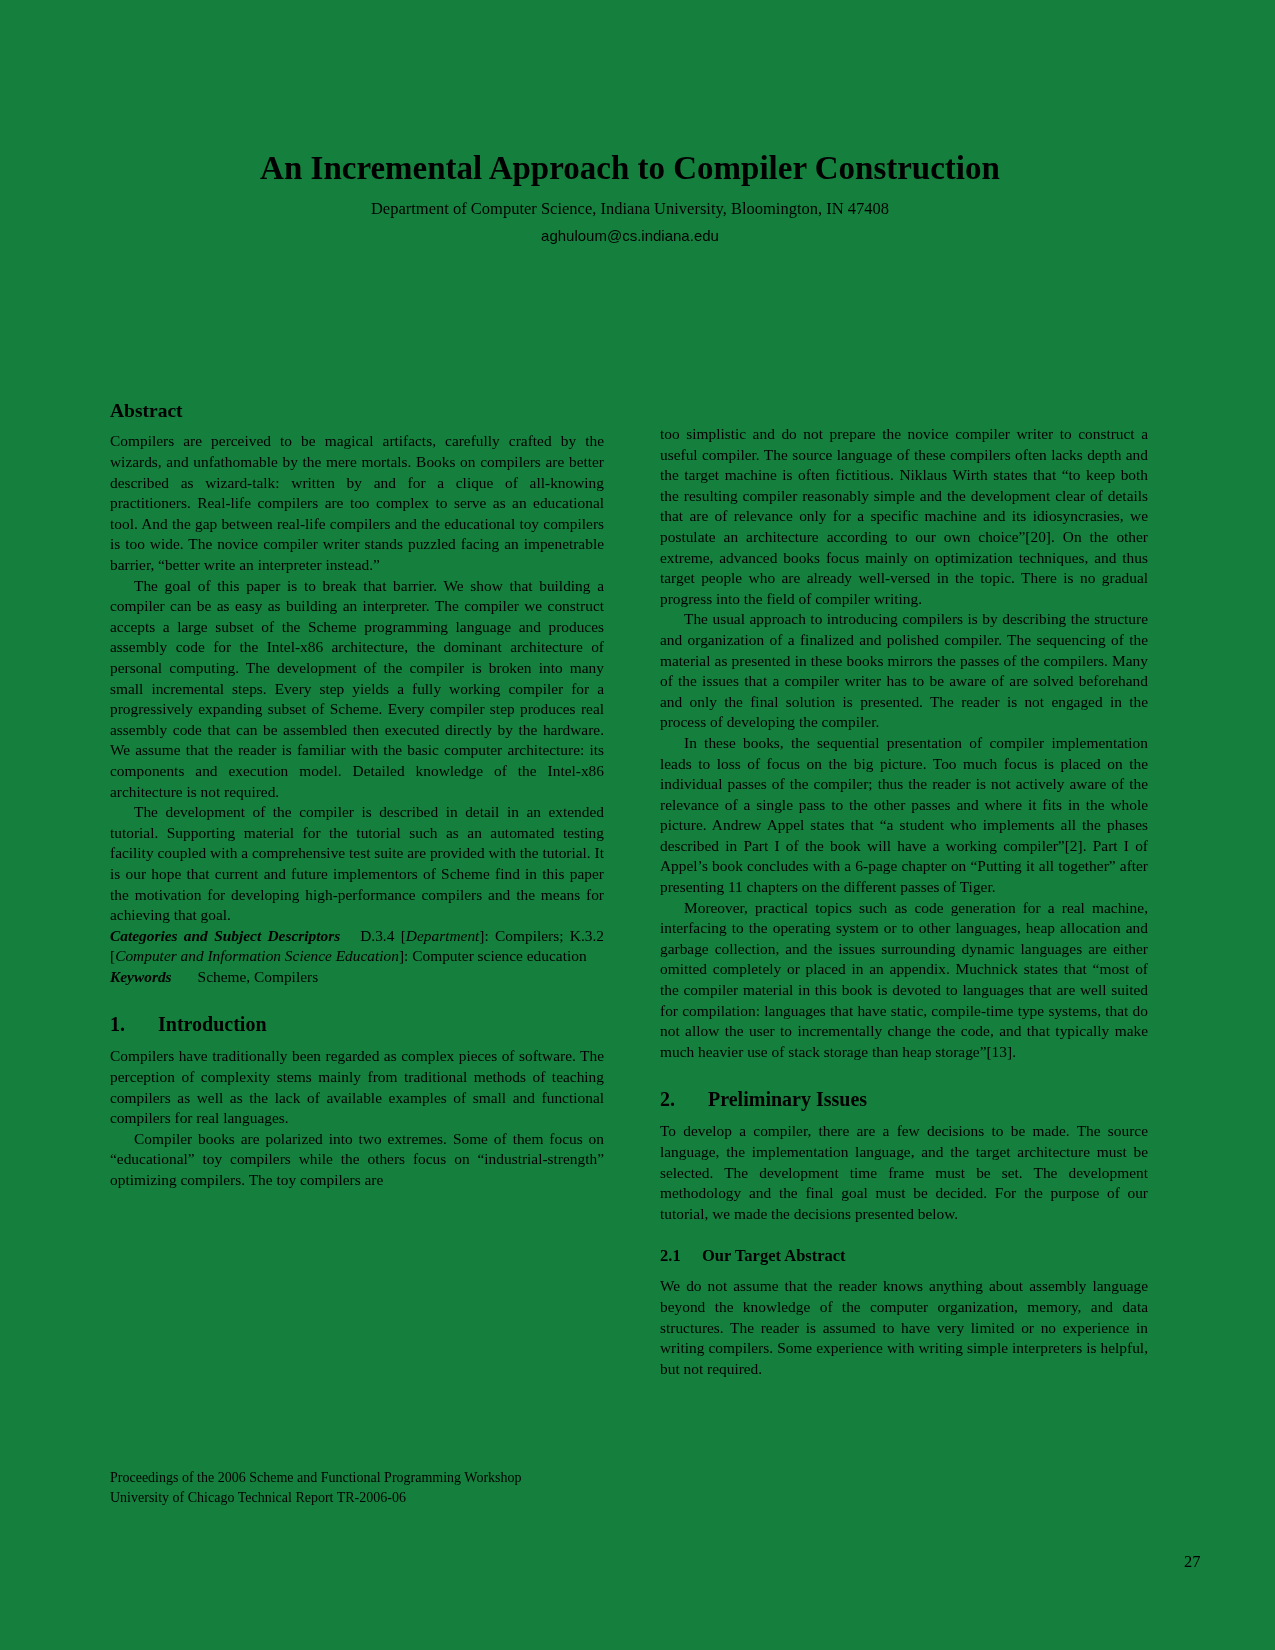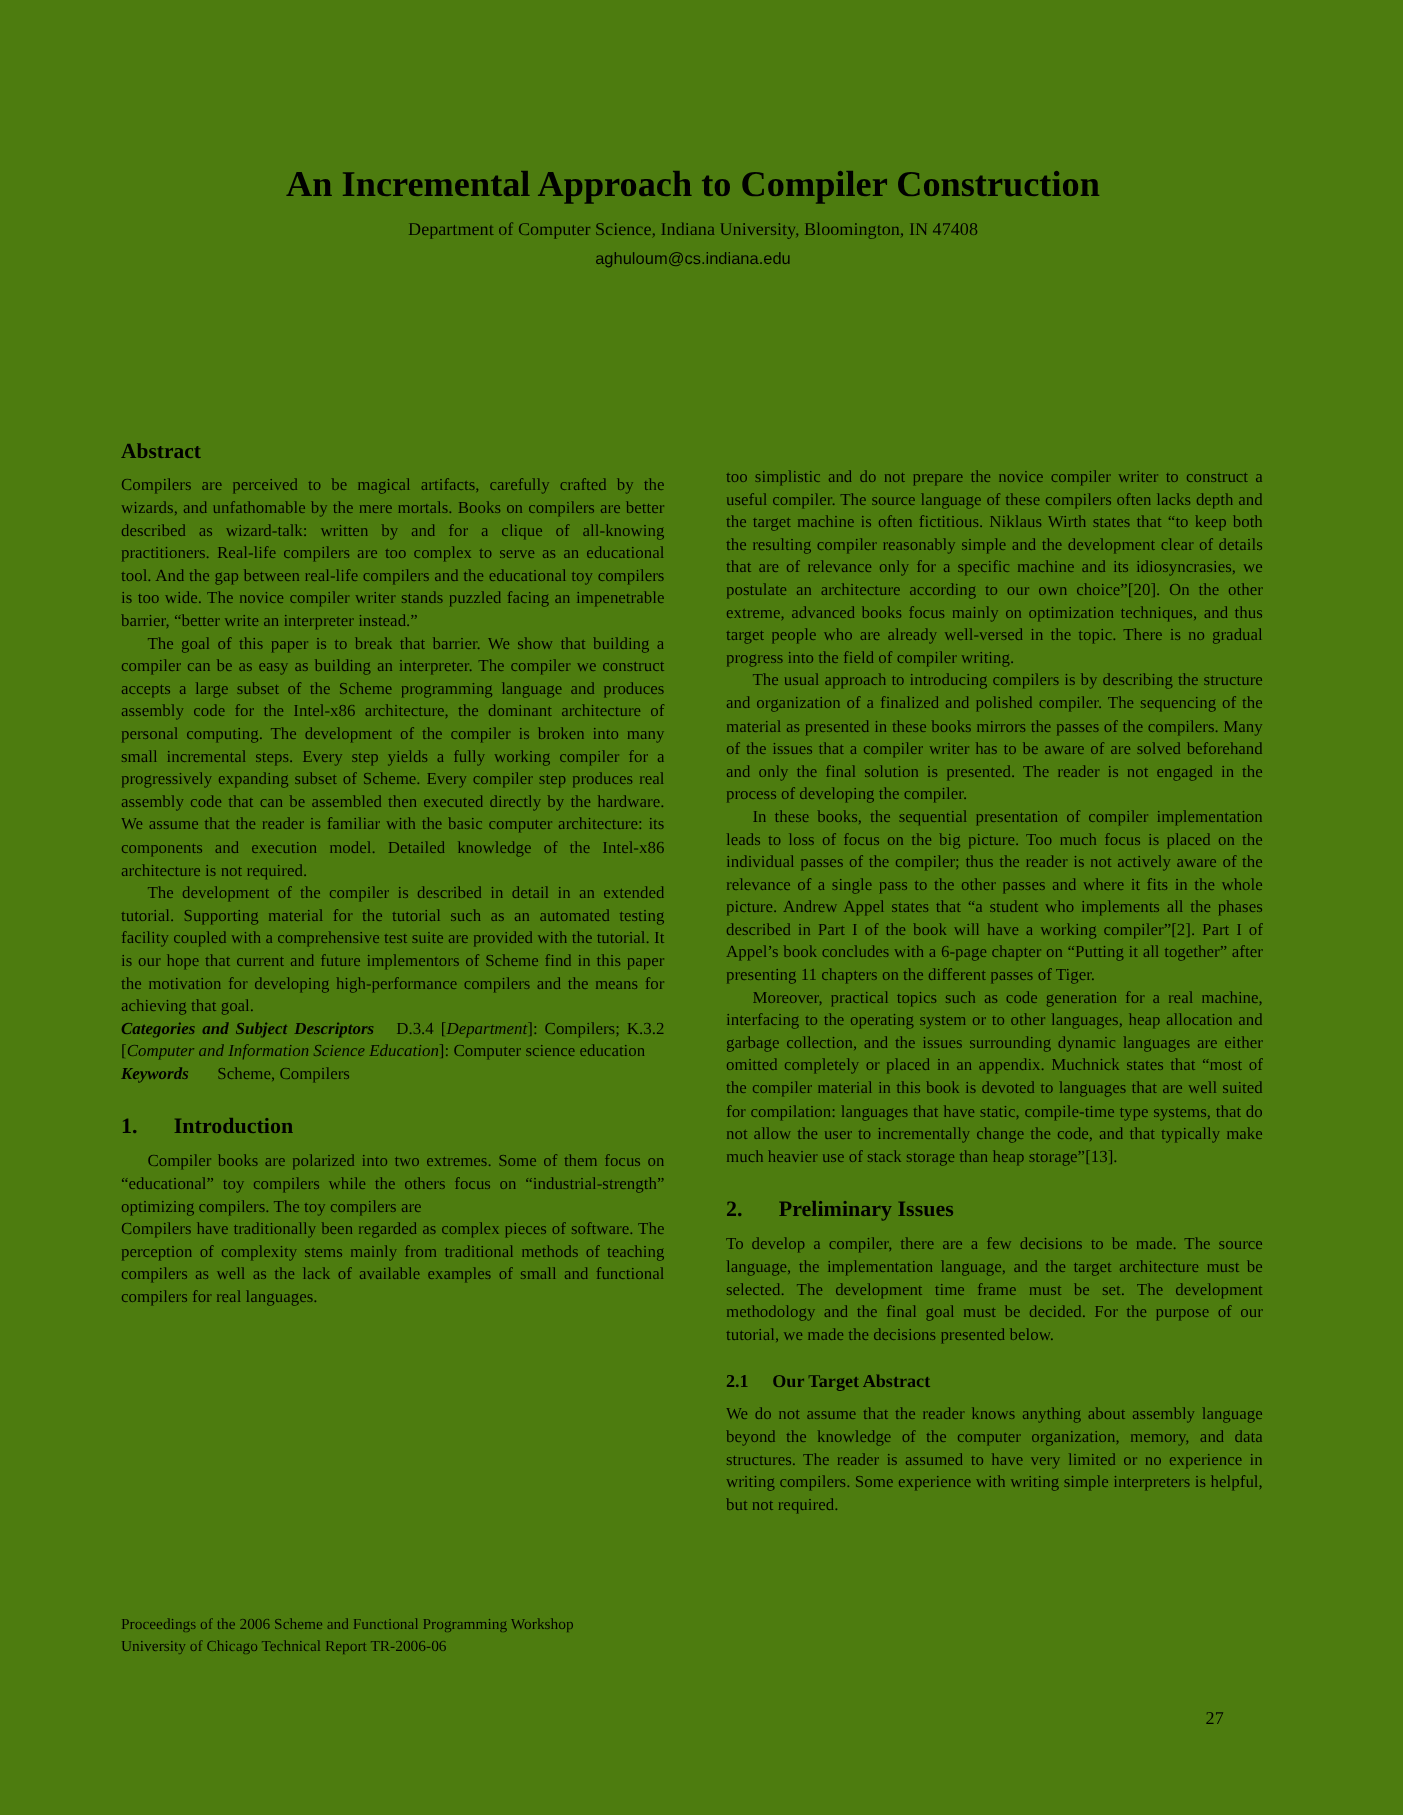--- a/index.html
+++ b/index.html
@@ -4,21 +4,21 @@
 <style>
   html, body { margin: 0; padding: 0; }
   body {
     width: 1275px; height: 1650px;
     background: #ffffff;
     position: relative;
     overflow: hidden;
     font-family: "Liberation Serif", serif;
     color: #000000;
   }
-  .page { position: absolute; inset: 0; background: #4d7c0f; }
+  .page { position: absolute; inset: 0; background: #15803d; }
 
   
   .titleblock {
     position: absolute;
     top: 150px; left: 110px; width: 1040px;
     text-align: center;
   }
   .paper-title {
     font-size: 33px; font-weight: bold; margin: 0; line-height: 1.15;
   }
@@ -63,21 +63,21 @@
     margin: 23px 0 10px 0; text-align: left; line-height: 1.15;
   }
   .subsection-heading .num { display: inline-block; width: 42px; }
 
   
   .footer {
     position: absolute; left: 110px; top: 1468px;
     font-size: 14px; line-height: 19.5px;
   }
   .pagenum {
-    position: absolute; top: 1552px; left: 1096px;
+    position: absolute; top: 1552px; left: 1184px;
     font-size: 16.5px;
   }
 </style>
 </head>
 <body>
 
 <div class="page">
 
   <header class="titleblock">
     <h1 class="paper-title">An Incremental Approach to Compiler Construction</h1>
@@ -89,22 +89,22 @@
     <h2 class="abstract-heading">Abstract</h2>
     <p class="body">Compilers are perceived to be magical artifacts, carefully crafted by the wizards, and unfathomable by the mere mortals. Books on compilers are better described as wizard-talk: written by and for a clique of all-knowing practitioners. Real-life compilers are too complex to serve as an educational tool. And the gap between real-life compilers and the educational toy compilers is too wide. The novice compiler writer stands puzzled facing an impenetrable barrier, “better write an interpreter instead.”</p>
     <p class="body indent">The goal of this paper is to break that barrier. We show that building a compiler can be as easy as building an interpreter. The compiler we construct accepts a large subset of the Scheme programming language and produces assembly code for the Intel-x86 architecture, the dominant architecture of personal computing. The development of the compiler is broken into many small incremental steps. Every step yields a fully working compiler for a progressively expanding subset of Scheme. Every compiler step produces real assembly code that can be assembled then executed directly by the hardware. We assume that the reader is familiar with the basic computer architecture: its components and execution model. Detailed knowledge of the Intel-x86 architecture is not required.</p>
     <p class="body indent">The development of the compiler is described in detail in an extended tutorial. Supporting material for the tutorial such as an automated testing facility coupled with a comprehensive test suite are provided with the tutorial. It is our hope that current and future implementors of Scheme find in this paper the motivation for developing high-performance compilers and the means for achieving that goal.</p>
 
     <p class="body meta"><span class="meta-label">Categories and Subject Descriptors</span><span>D.3.4 [</span><span class="it">Department</span><span>]: Compilers; K.3.2 [</span><span class="it">Computer and Information Science Education</span><span>]: Computer science education</span></p>
 
     <p class="body meta"><span class="meta-label kw">Keywords</span><span>Scheme, Compilers</span></p>
 
     <h2 class="section-heading"><span class="num">1.</span><span>Introduction</span></h2>
+    <p class="body">Compilers have traditionally been regarded as complex pieces of software. The perception of complexity stems mainly from traditional methods of teaching compilers as well as the lack of available examples of small and functional compilers for real languages.</p>
     <p class="body indent">Compiler books are polarized into two extremes. Some of them focus on “educational” toy compilers while the others focus on “industrial-strength” optimizing compilers. The toy compilers are</p>
-    <p class="body">Compilers have traditionally been regarded as complex pieces of software. The perception of complexity stems mainly from traditional methods of teaching compilers as well as the lack of available examples of small and functional compilers for real languages.</p>
   </section>
 
   <section class="col col-right">
     <p class="body">too simplistic and do not prepare the novice compiler writer to construct a useful compiler. The source language of these compilers often lacks depth and the target machine is often fictitious. Niklaus Wirth states that “to keep both the resulting compiler reasonably simple and the development clear of details that are of relevance only for a specific machine and its idiosyncrasies, we postulate an architecture according to our own choice”[20]. On the other extreme, advanced books focus mainly on optimization techniques, and thus target people who are already well-versed in the topic. There is no gradual progress into the field of compiler writing.</p>
     <p class="body indent">The usual approach to introducing compilers is by describing the structure and organization of a finalized and polished compiler. The sequencing of the material as presented in these books mirrors the passes of the compilers. Many of the issues that a compiler writer has to be aware of are solved beforehand and only the final solution is presented. The reader is not engaged in the process of developing the compiler.</p>
     <p class="body indent">In these books, the sequential presentation of compiler implementation leads to loss of focus on the big picture. Too much focus is placed on the individual passes of the compiler; thus the reader is not actively aware of the relevance of a single pass to the other passes and where it fits in the whole picture. Andrew Appel states that “a student who implements all the phases described in Part I of the book will have a working compiler”[2]. Part I of Appel’s book concludes with a 6-page chapter on “Putting it all together” after presenting 11 chapters on the different passes of Tiger.</p>
     <p class="body indent">Moreover, practical topics such as code generation for a real machine, interfacing to the operating system or to other languages, heap allocation and garbage collection, and the issues surrounding dynamic languages are either omitted completely or placed in an appendix. Muchnick states that “most of the compiler material in this book is devoted to languages that are well suited for compilation: languages that have static, compile-time type systems, that do not allow the user to incrementally change the code, and that typically make much heavier use of stack storage than heap storage”[13].</p>
 
     <h2 class="section-heading"><span class="num">2.</span><span>Preliminary Issues</span></h2>
     <p class="body">To develop a compiler, there are a few decisions to be made. The source language, the implementation language, and the target architecture must be selected. The development time frame must be set. The development methodology and the final goal must be decided. For the purpose of our tutorial, we made the decisions presented below.</p>

